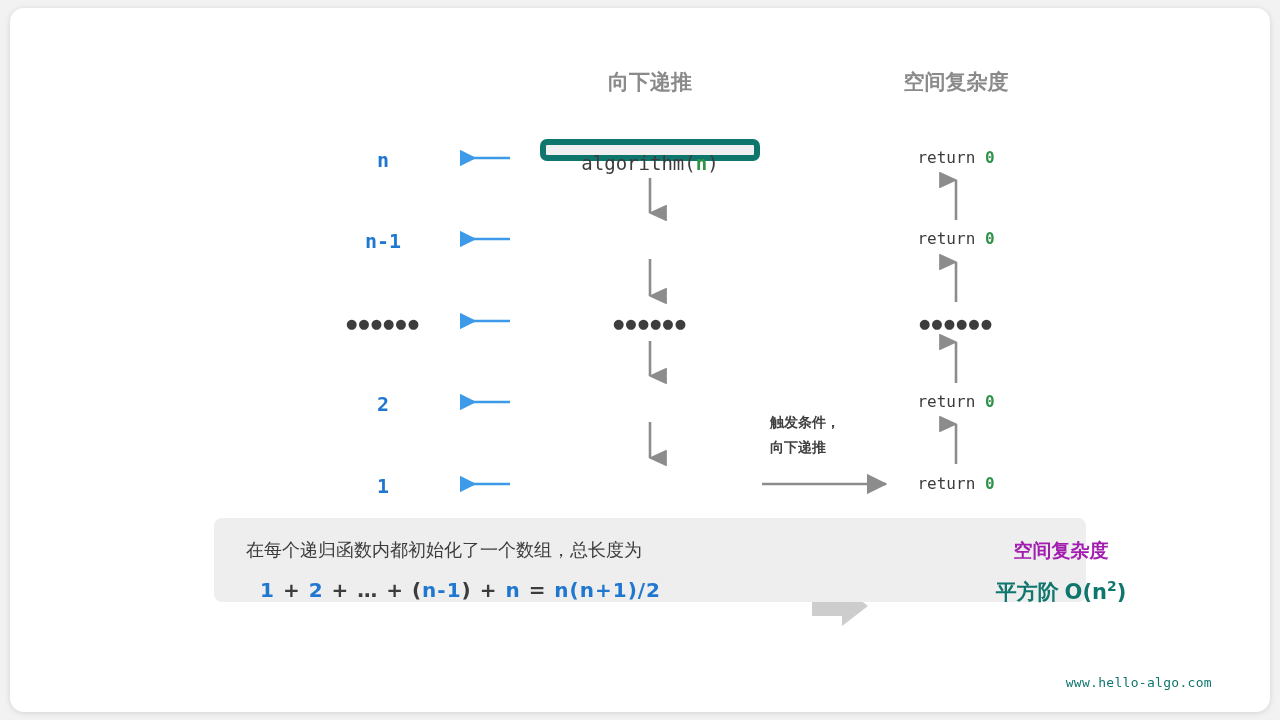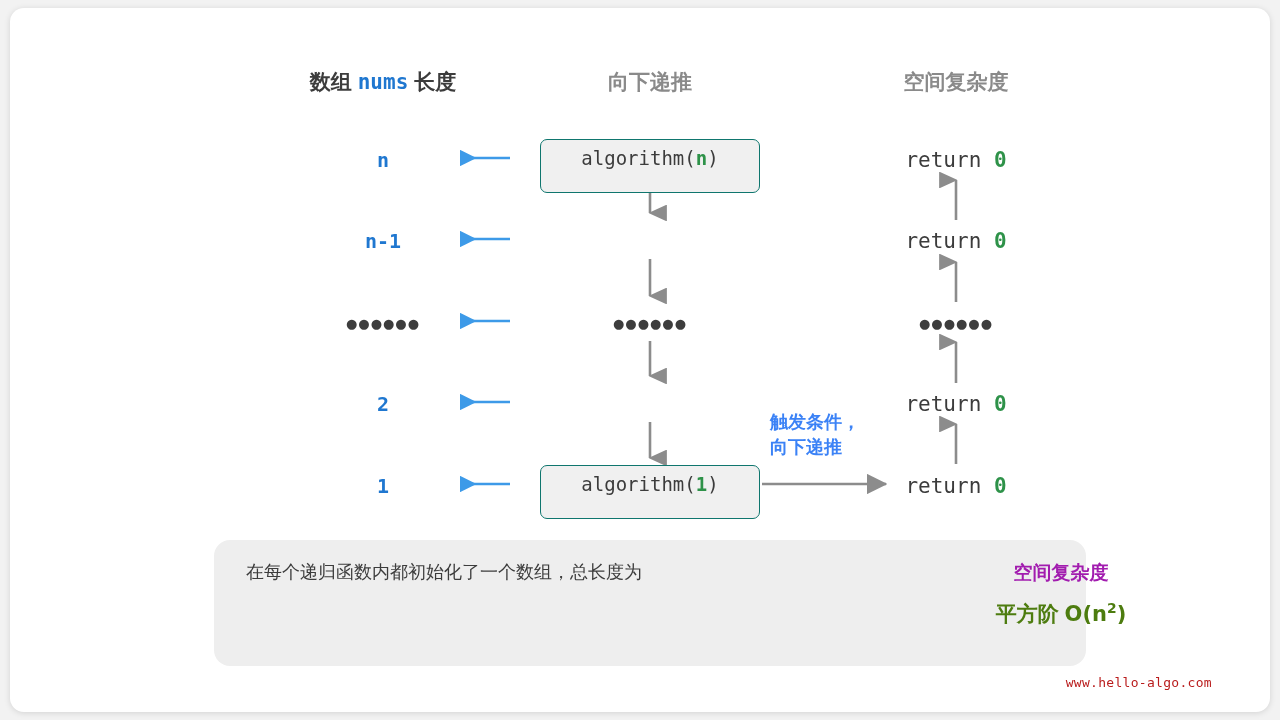--- a/index.html
+++ b/index.html
@@ -69,60 +69,60 @@
     font-family: "DejaVu Sans", sans-serif;
     white-space: nowrap;
   }
 
   
   .call-box {
     position: absolute;
     transform: translateX(-50%);
     box-sizing: border-box;
     background: #f0f0f0;
-    border: 1px solid #0f766e;
+    border: 6px solid #0f766e;
     border-radius: 7px;
-    height: 54px;
+    height: 22px;
     line-height: 36px;
     text-align: center;
     font-family: "DejaVu Sans Mono", "Liberation Mono", monospace;
     font-size: 19px;
     color: #3c3c3c;
     white-space: nowrap;
   }
   .call-box .arg { color: #2e9249; font-weight: bold; }
 
   
   .ret {
     font-family: "DejaVu Sans Mono", "Liberation Mono", monospace;
-    font-size: 21px;
+    font-size: 16px;
     color: #3c3c3c;
     white-space: nowrap;
   }
   .ret .zero { color: #2e9249; font-weight: bold; }
 
   
   .annot {
     font-family: "Liberation Sans", sans-serif;
-    font-size: 18px;
-    font-weight: bold;
-    color: #3b82f6;
+    font-size: 14px;
+    font-weight: bold;
+    color: #404040;
     line-height: 25px;
     white-space: nowrap;
   }
 
   
   .panel {
     position: absolute;
     left: 204px;
-    top: 532px;
+    top: 510px;
     width: 872px;
-    height: 126px;
+    height: 84px;
     background: #eeeeee;
-    border-radius: 16px;
+    border-radius: 8px;
   }
   .panel-text {
     position: absolute;
     left: 32px;
     top: 20px;
     font-family: "Liberation Sans", sans-serif;
     font-size: 18px;
     color: #3c3c3c;
     white-space: nowrap;
   }
@@ -153,36 +153,36 @@
   }
   .panel-complexity-value {
     position: absolute;
     left: 742px;
     top: 60px;
     width: 210px;
     text-align: center;
     font-family: "Liberation Sans", sans-serif;
     font-size: 21px;
     font-weight: bold;
-    color: #4d7c0f;
+    color: #0f766e;
     white-space: nowrap;
   }
   .panel-complexity-value .mono {
     font-family: "DejaVu Sans", sans-serif;
   }
   sup { font-size: 0.66em; }
 
   
   .watermark {
     position: absolute;
     right: 58px;
     bottom: 22px;
     font-family: "DejaVu Sans Mono", "Liberation Mono", monospace;
     font-size: 13px;
-    color: #b91c1c;
+    color: #0f766e;
     letter-spacing: 0.3px;
     white-space: nowrap;
   }
 
   svg.layer {
     position: absolute;
     left: 0; top: 0;
     width: 1280px; height: 720px;
     pointer-events: none;
   }
@@ -233,25 +233,20 @@
 
       <g>
         <line x1="752" y1="476" x2="876" y2="476" stroke="#8c8c8c" stroke-width="2.6" marker-end="url(#grayArrowRight)"></line>
       </g>
 
       <g>
         <polygon points="802,588 832,588 832,578 858,598 832,618 832,608 802,608" fill="#cdcdcd"></polygon>
       </g>
     </svg>
 
-    <div class="abs ctr col-head" style="left:373px; top:60px;">
-      <span>数组</span>
-      <span class="mono-blue">nums</span>
-      <span>长度</span>
-    </div>
 
     <div class="abs ctr col-head muted" style="left:640px; top:60px;">向下递推</div>
 
     <div class="abs ctr col-head muted" style="left:946px; top:60px;">空间复杂度</div>
 
     <div class="abs ctr size-label" style="left:373px; top:140px;">n</div>
     <div class="call-box" style="left:640px; top:131px; width:220px;">
       <span>algorithm(</span><span class="arg">n</span><span>)</span>
     </div>
     <div class="abs ctr ret" style="left:946px; top:140px;">
@@ -275,36 +270,46 @@
       <span class="dots">●●●●●●</span>
     </div>
 
     <div class="abs ctr size-label" style="left:373px; top:384px;">2</div>
     <div class="abs ctr ret" style="left:946px; top:384px;">
       <span>return</span>
       <span class="zero">0</span>
     </div>
 
     <div class="abs ctr size-label" style="left:373px; top:466px;">1</div>
-    <div class="call-box" style="left:640px; top:457px; width:220px;">
-      <span>algorithm(</span><span class="arg">1</span><span>)</span>
-    </div>
     <div class="abs ctr ret" style="left:946px; top:466px;">
       <span>return</span>
       <span class="zero">0</span>
     </div>
 
     <div class="abs annot" style="left:760px; top:402px;">
       <div>触发条件，</div>
       <div>向下递推</div>
     </div>
 
     <div class="panel">
       <div class="panel-text">在每个递归函数内都初始化了一个数组，总长度为</div>
 
+      <div class="panel-formula">
+        <span class="b">1</span>
+        <span class="op">+</span>
+        <span class="b">2</span>
+        <span class="op">+</span>
+        <span class="op">…</span>
+        <span class="op">+</span>
+        <span class="op">(</span><span class="b">n-1</span><span class="op">)</span>
+        <span class="op">+</span>
+        <span class="b">n</span>
+        <span class="op">=</span>
+        <span class="b">n(n+1)/2</span>
+      </div>
 
       <div class="panel-complexity-title">空间复杂度</div>
 
       <div class="panel-complexity-value">
         <span>平方阶</span>
         <span class="mono"><span>O(n</span><sup>2</sup><span>)</span></span>
       </div>
     </div>
 
     <div class="watermark">www.hello-algo.com</div>

